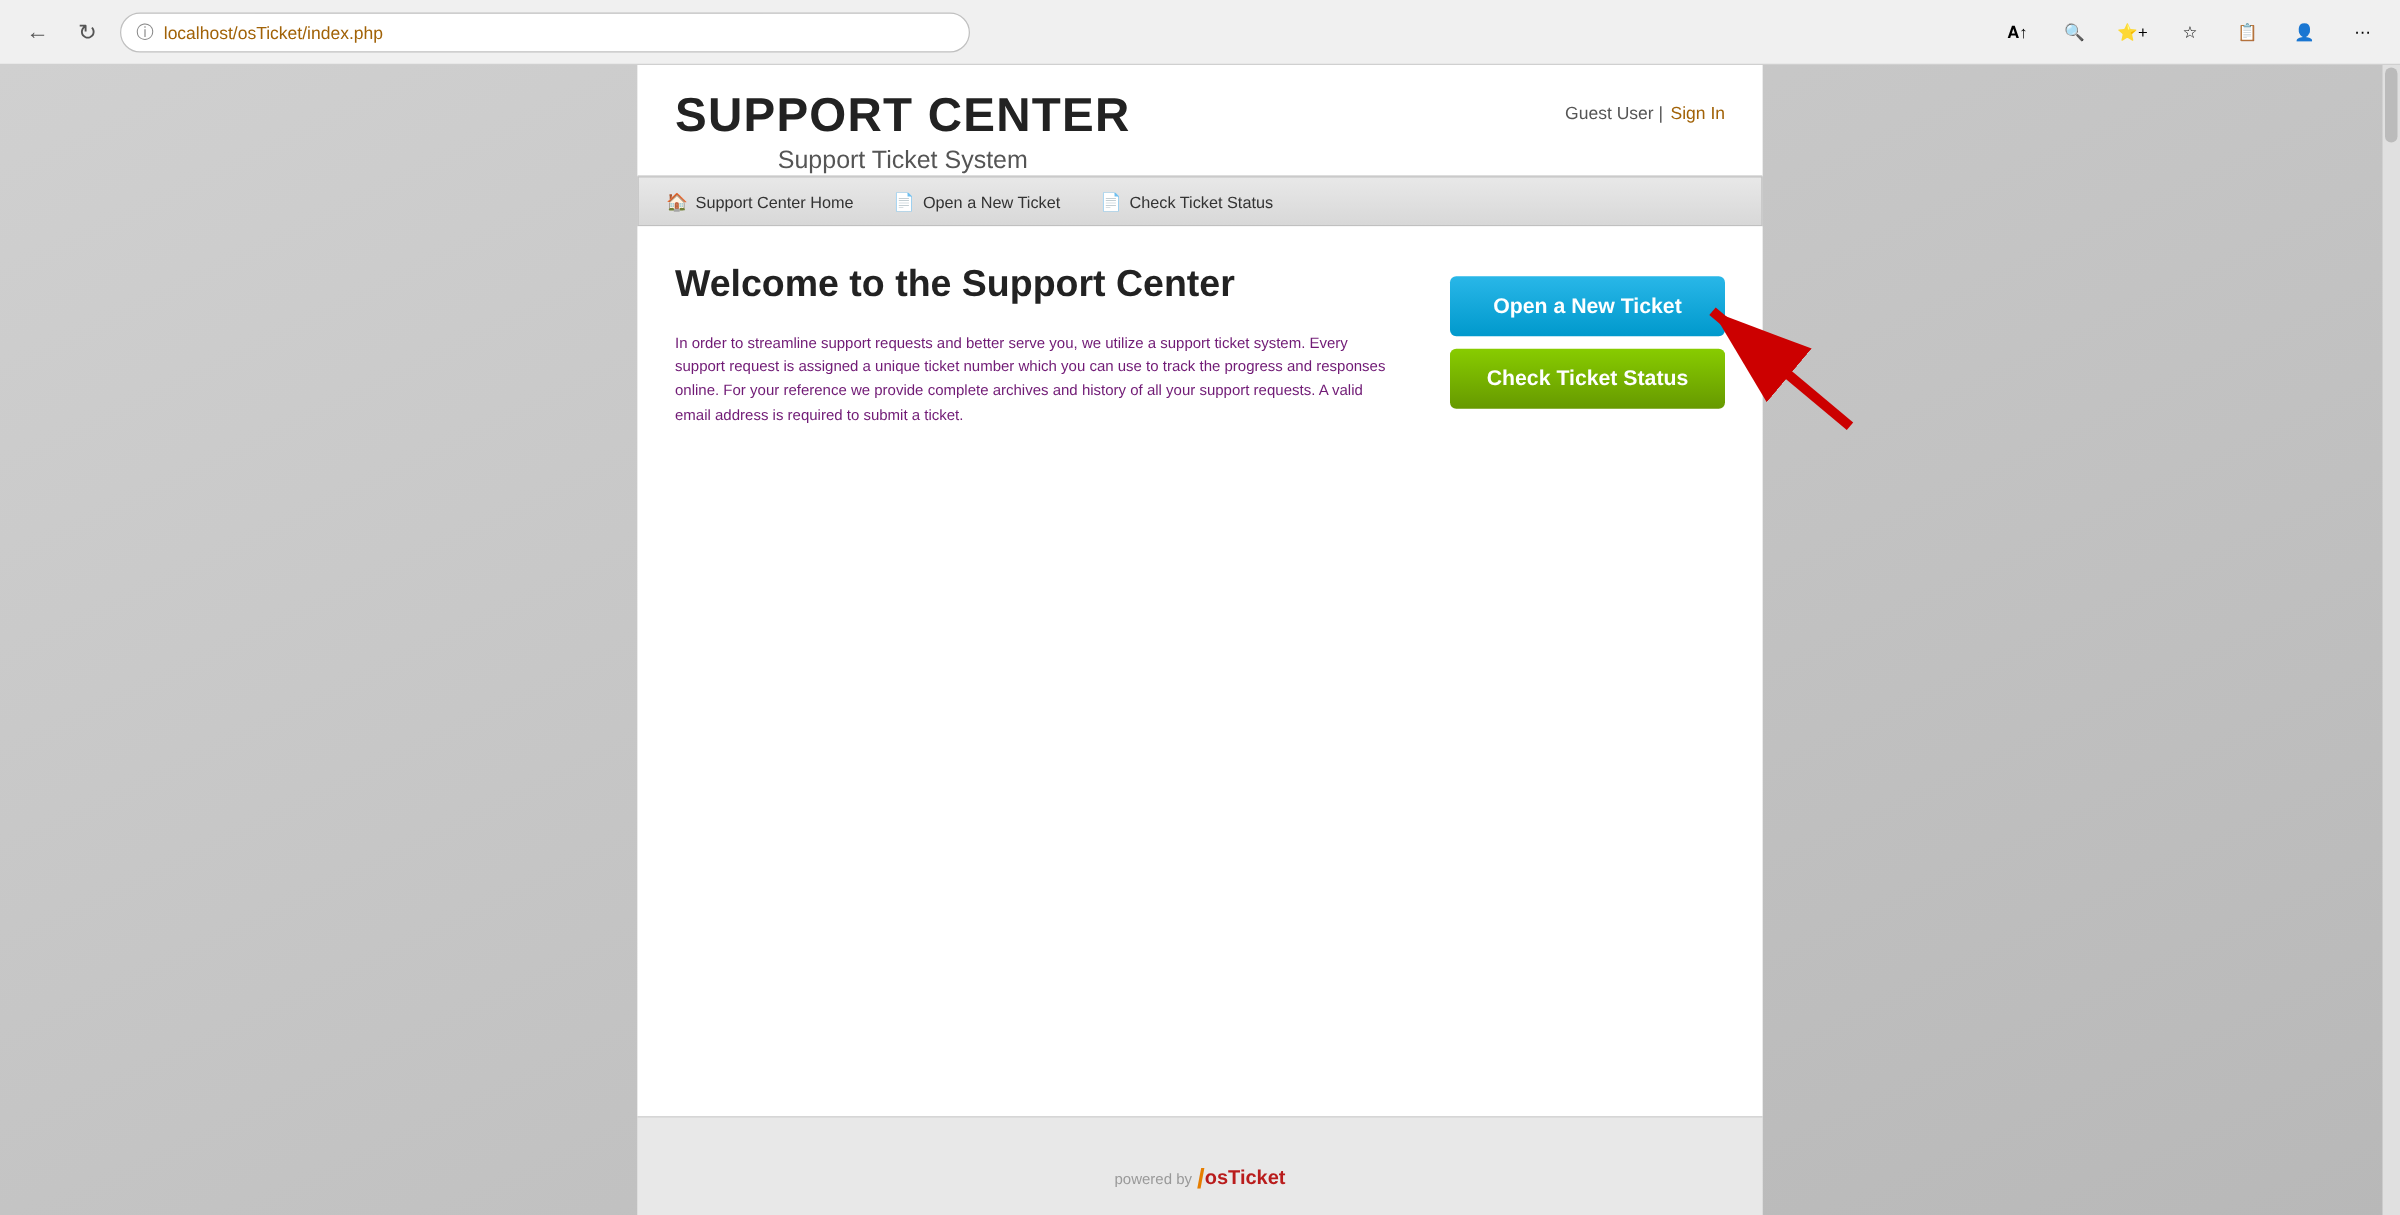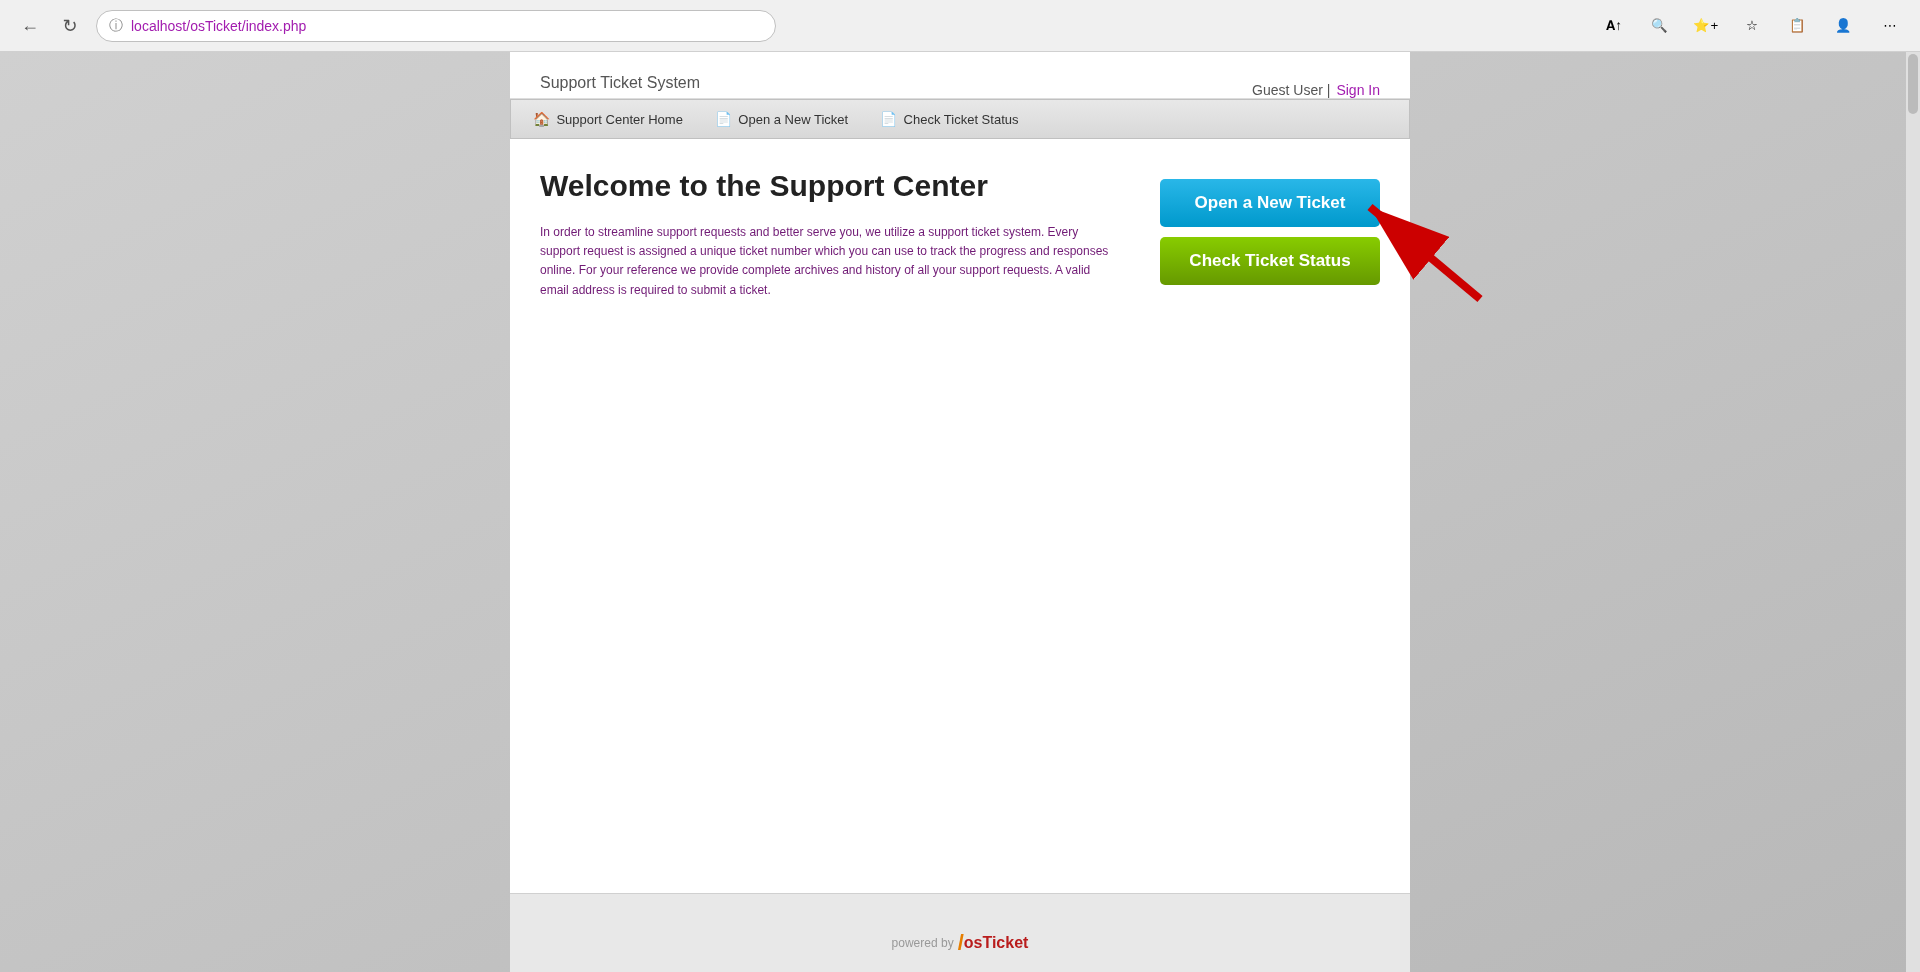--- a/index.html
+++ b/index.html
@@ -53,21 +53,21 @@
       gap: 8px;
     }
 
     .address-info-icon {
       color: #888;
       font-size: 14px;
     }
 
     .address-text {
       font-size: 14px;
-      color: #a21caf;
+      color: #a16207;
     }
 
     .browser-right-icons {
       margin-left: auto;
       display: flex;
       align-items: center;
       gap: 18px;
       color: #555;
       font-size: 18px;
     }
@@ -119,37 +119,37 @@
     }
 
     .site-title-main {
       font-size: 38px;
       font-weight: 900;
       color: #222;
       letter-spacing: 1px;
     }
 
     .site-title-sub {
-      font-size: 16px;
+      font-size: 20px;
       color: #555;
       text-align: center;
       margin-top: 2px;
     }
 
     .header-right {
       display: flex;
       align-items: center;
       gap: 6px;
       font-size: 14px;
       color: #555;
       padding-top: 10px;
     }
 
     .header-sign-in {
-      color: #a21caf;
+      color: #a16207;
       text-decoration: none;
       cursor: pointer;
     }
 
     
     .nav-bar {
       background: linear-gradient(to bottom, #e8e8e8, #d8d8d8);
       border: 1px solid #c0c0c0;
       display: flex;
       align-items: center;
@@ -323,20 +323,21 @@
     <button class="browser-icon-btn" title="Profile">👤</button>
     <button class="browser-icon-btn" title="More">⋯</button>
   </div>
 </div>
 
 <div class="main-area">
   <div class="page-wrapper">
 
     <div class="site-header">
       <div class="site-title-block">
+        <span class="site-title-main">SUPPORT CENTER</span>
         <span class="site-title-sub">Support Ticket System</span>
       </div>
       <div class="header-right">
         <span>Guest User |</span>
         <a class="header-sign-in">Sign In</a>
       </div>
     </div>
 
     <div class="nav-bar">
       <button class="nav-item">

